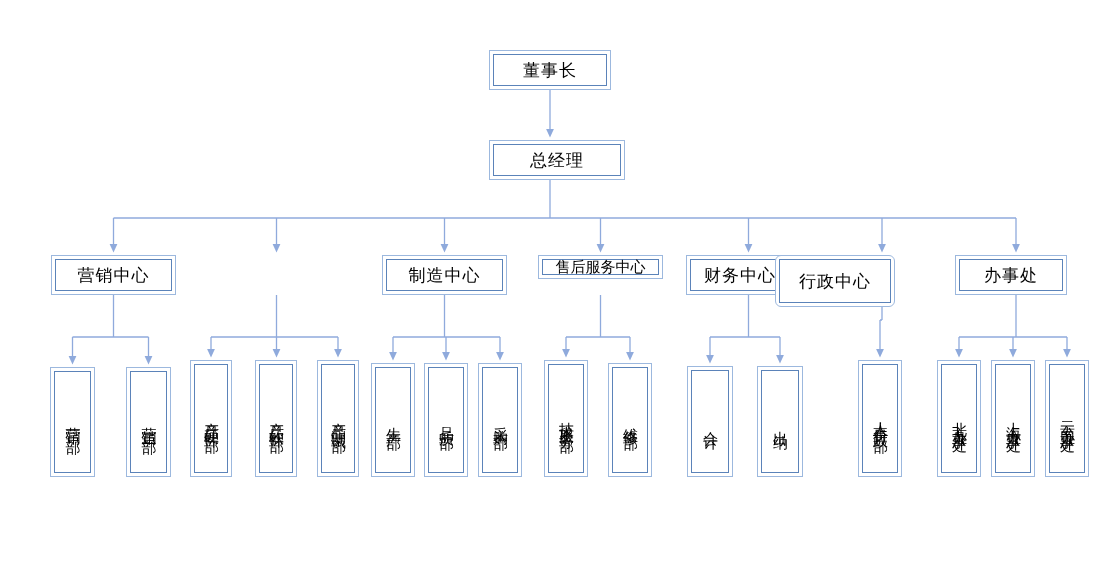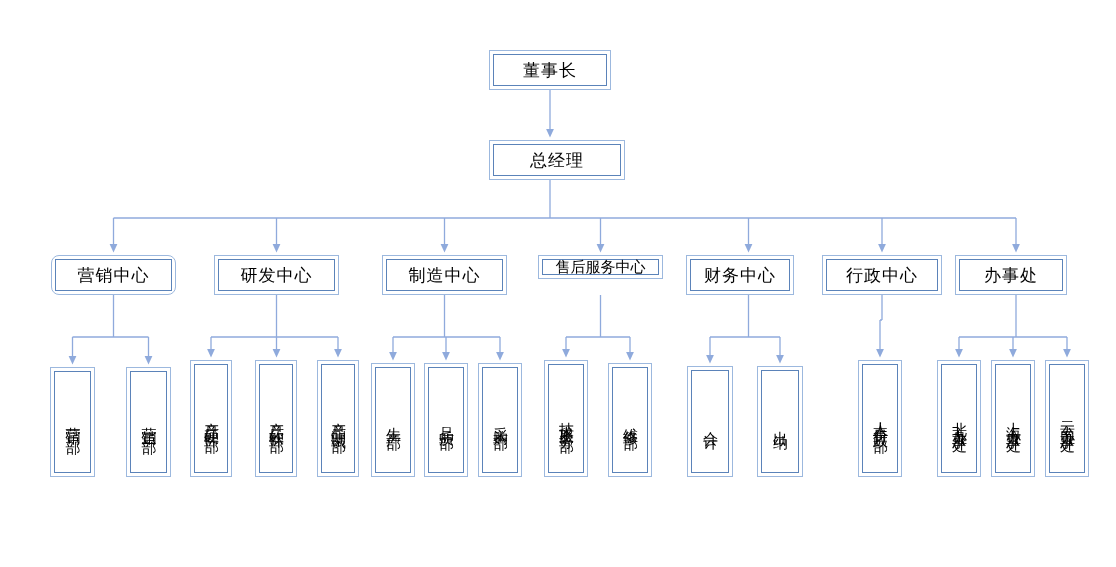--- a/index.html
+++ b/index.html
@@ -117,36 +117,33 @@
   </svg>
 
   <div class="node horiz" style="left:489px;top:50px;width:122px;height:40px;">
     <div class="inner">董事长</div>
   </div>
 
   <div class="node horiz" style="left:489px;top:140px;width:136px;height:40px;">
     <div class="inner">总经理</div>
   </div>
 
-  <div class="node horiz" style="left:51px;top:255px;width:125px;height:40px;border-radius:8px;">
+  <div class="node horiz" style="left:51px;top:255px;width:125px;height:40px;">
     <div class="inner">营销中心</div>
-  </div>
-  <div class="node horiz" style="left:214px;top:255px;width:125px;height:40px;">
-    <div class="inner">研发中心</div>
   </div>
   <div class="node horiz" style="left:382px;top:255px;width:125px;height:40px;">
     <div class="inner">制造中心</div>
   </div>
   <div class="node horiz" style="left:538px;top:255px;width:125px;height:24px;">
     <div class="inner" style="font-size:15px;letter-spacing:0px;">售后服务中心</div>
   </div>
   <div class="node horiz" style="left:686px;top:255px;width:108px;height:40px;">
     <div class="inner">财务中心</div>
   </div>
-  <div class="node horiz" style="left:822px;top:255px;width:120px;height:40px;">
+  <div class="node horiz" style="left:775px;top:255px;width:120px;height:52px;border-radius:6px;">
     <div class="inner">行政中心</div>
   </div>
   <div class="node horiz" style="left:955px;top:255px;width:112px;height:40px;">
     <div class="inner">办事处</div>
   </div>
 
   <div class="node vert" style="left:50px;top:367px;width:45px;height:110px;">
     <div class="inner">营销一部</div>
   </div>
   <div class="node vert" style="left:126px;top:367px;width:45px;height:110px;">

